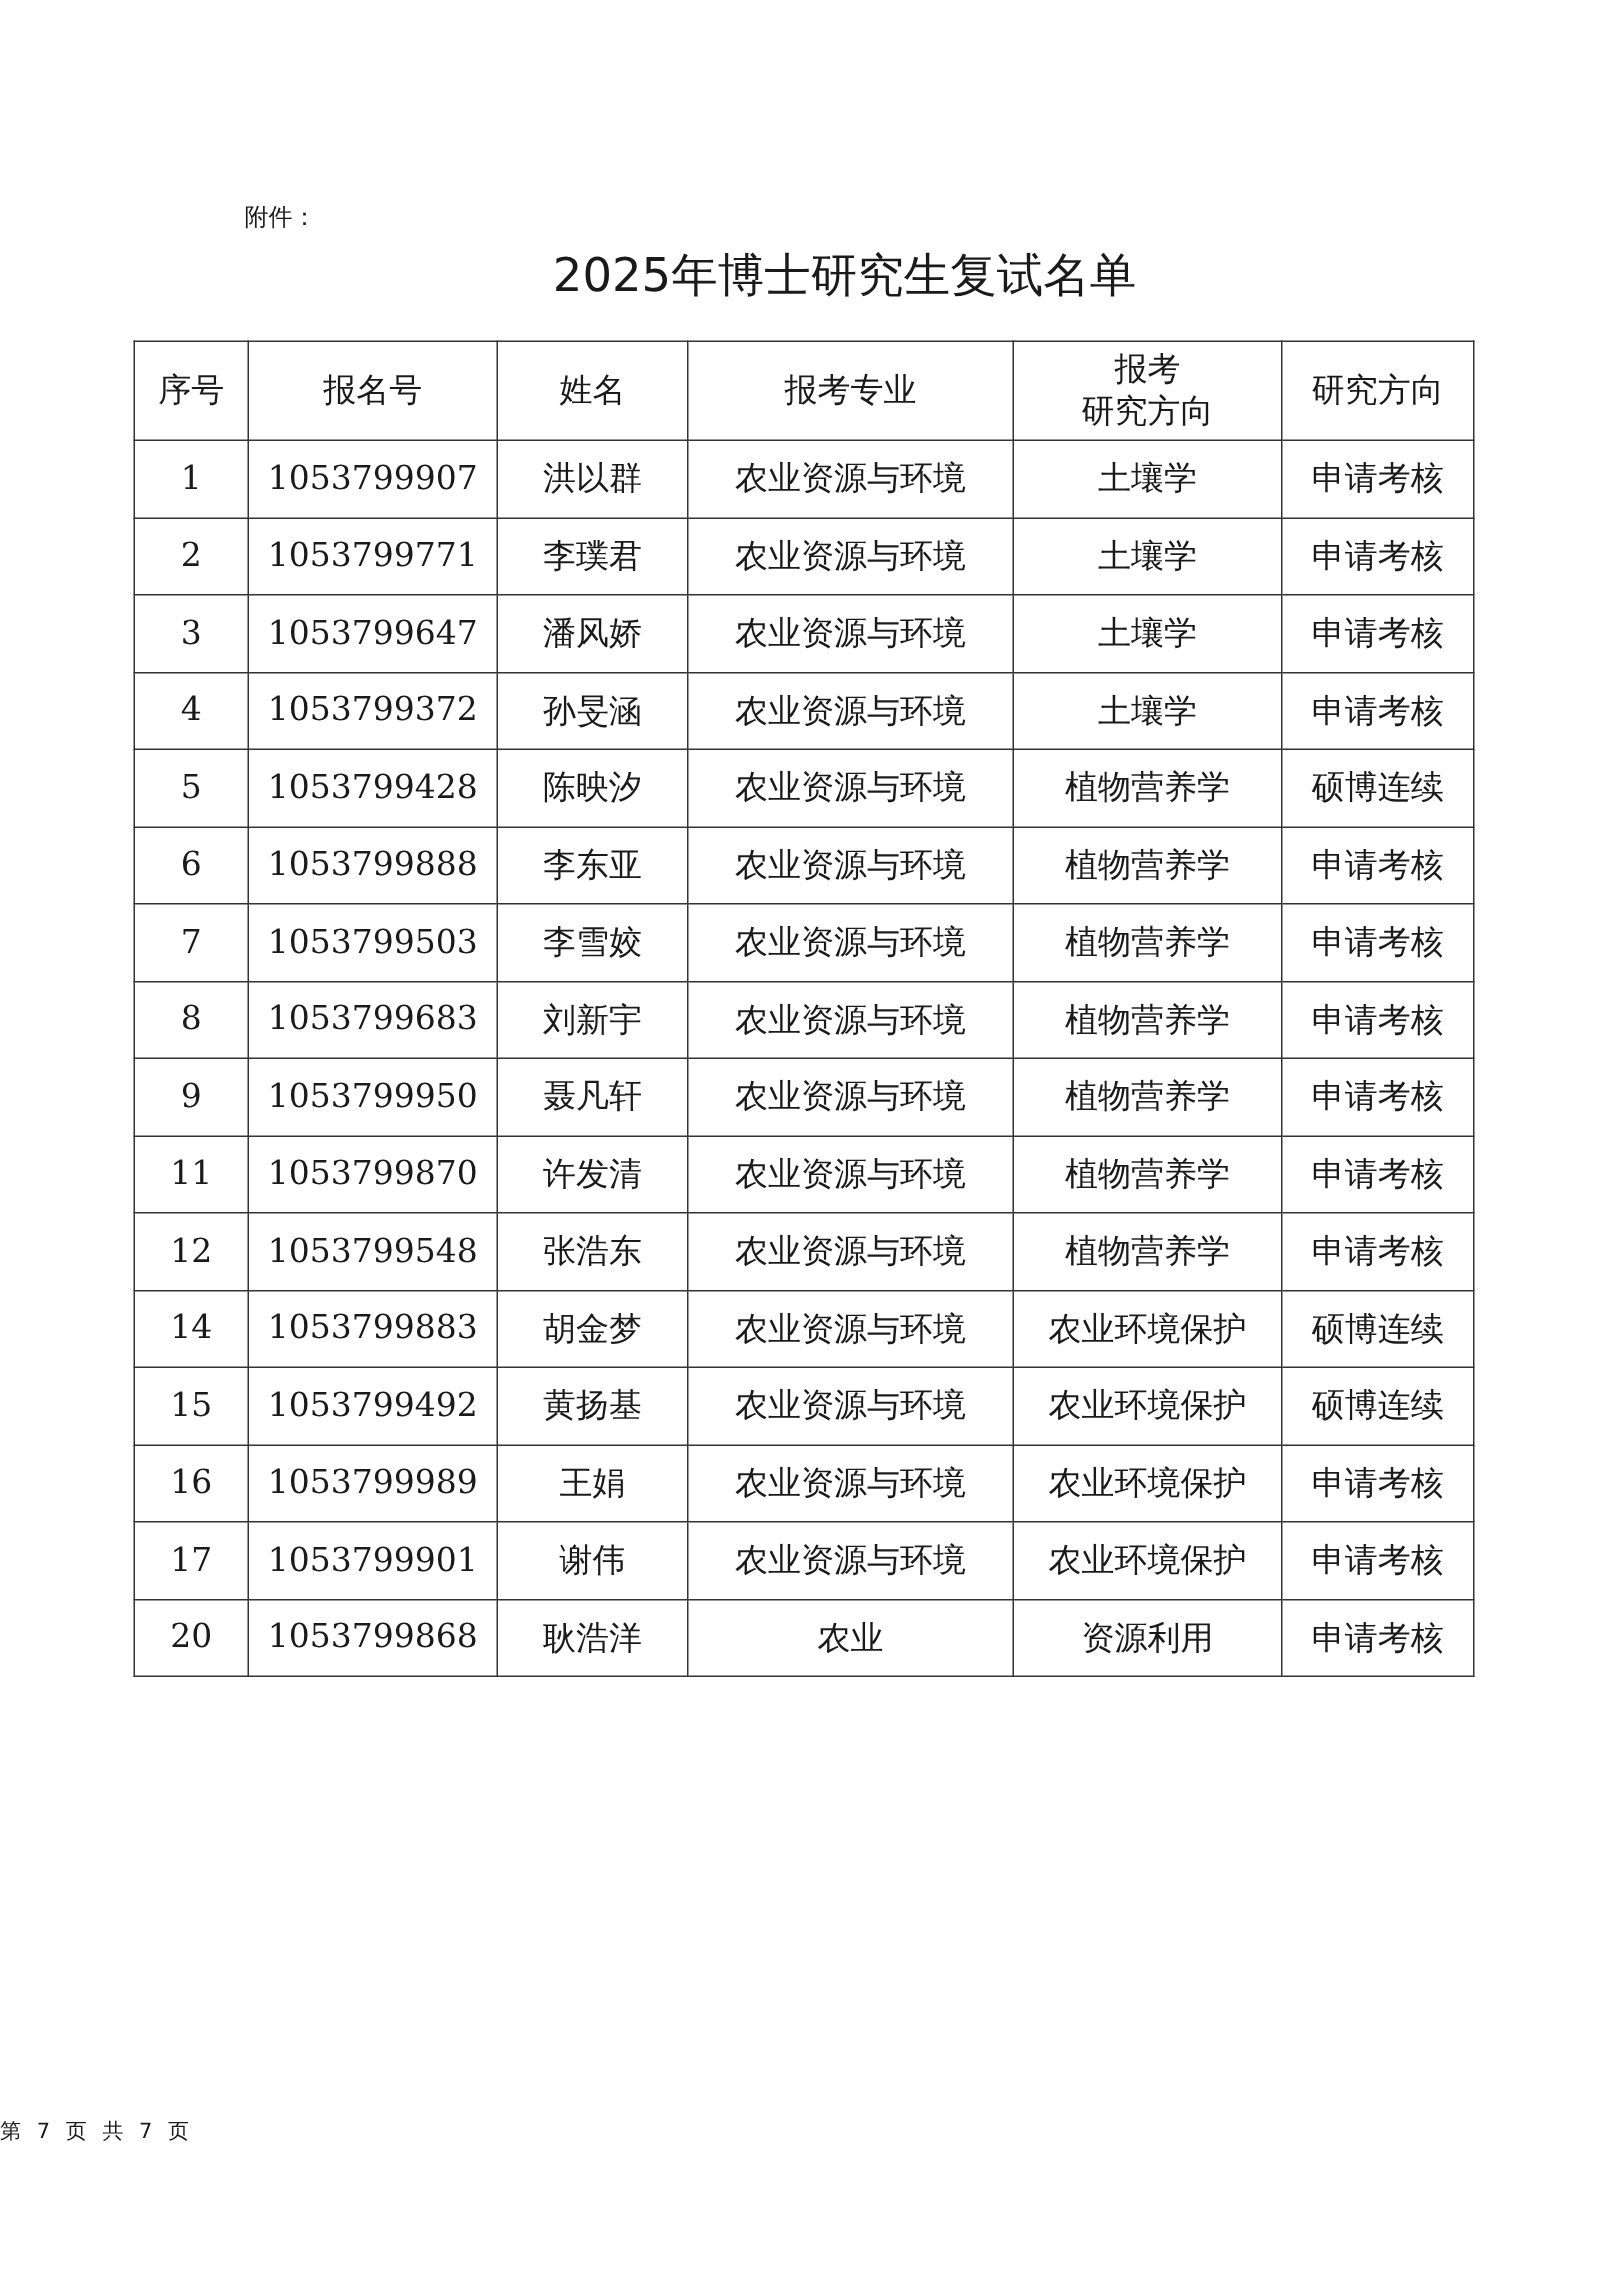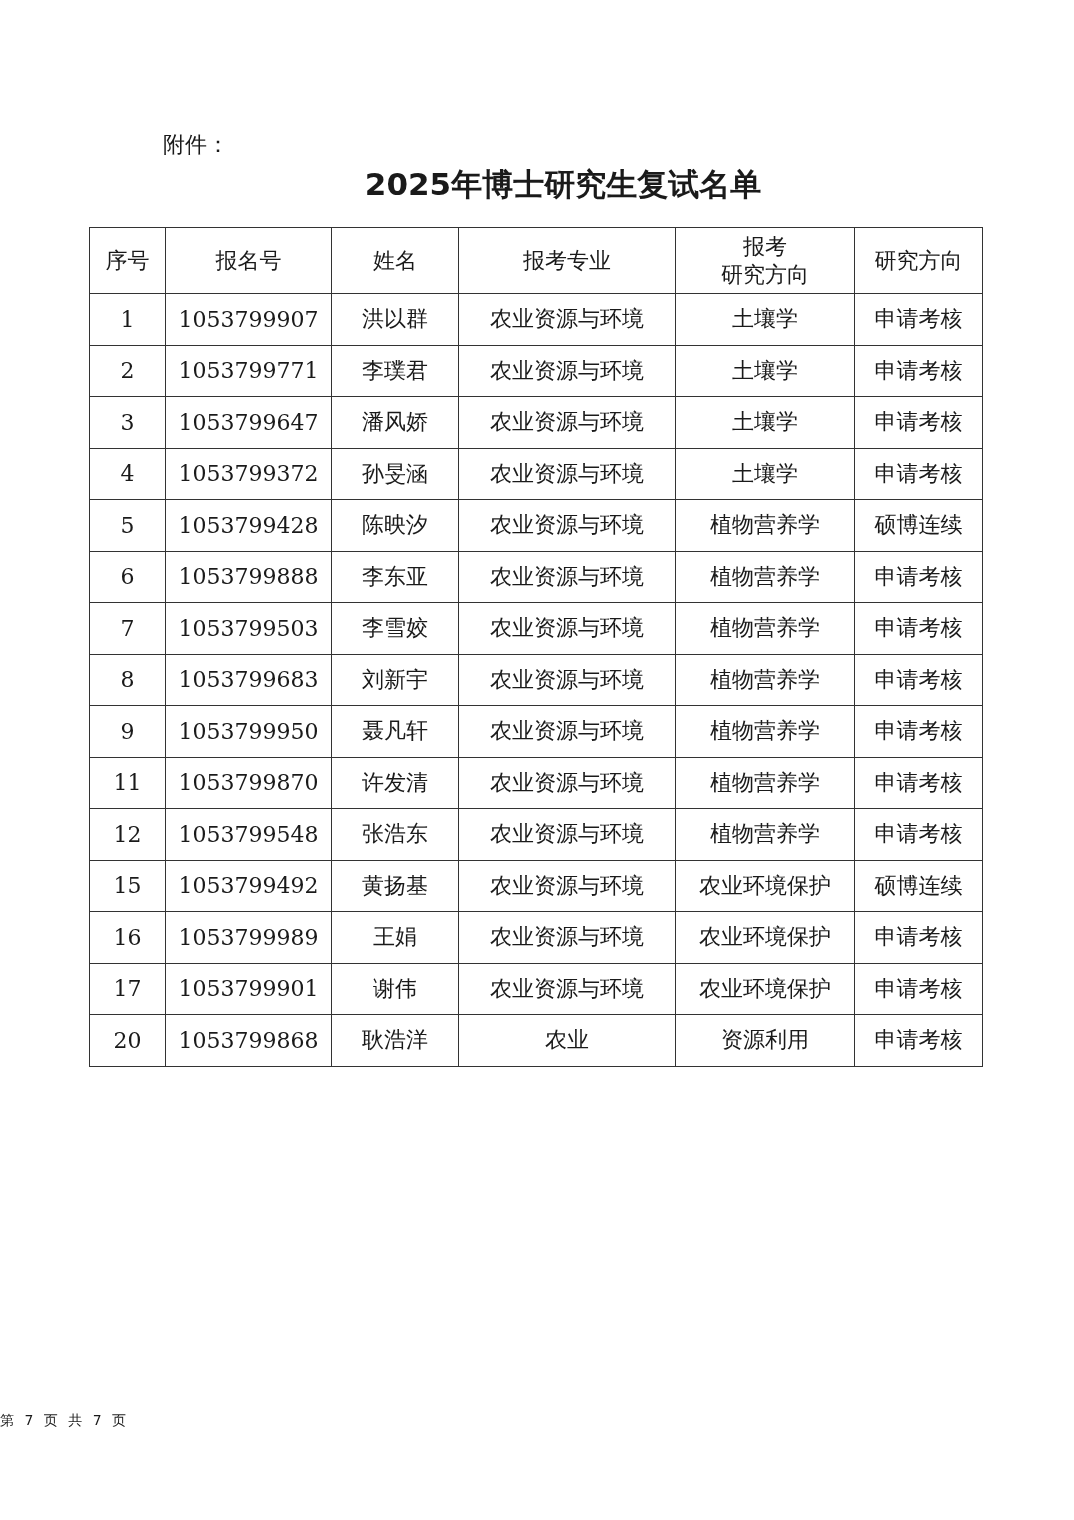--- a/index.html
+++ b/index.html
@@ -1,21 +1,21 @@
 <!DOCTYPE html>
 <html><head>
 <meta charset="utf-8">
 <style>
   html, body { margin: 0; padding: 0; background: #ffffff; }
   body { width: 1074px; height: 1520px; position: relative; overflow: hidden;
          font-family: "DejaVu Serif", "Liberation Serif", serif; color: #1a1a1a; }
-  .attachment { position: absolute; left: 163px; top: 130px; font-size: 22px; line-height: 30px; }
+  .attachment { position: absolute; left: 163px; top: 130px; font-size: 16px; line-height: 30px; }
   .title { position: absolute; left: 0; width: 1074px; top: 162px; text-align: center;
            font-family: "DejaVu Sans", "Liberation Sans", sans-serif; font-size: 31px; line-height: 44px; }
-  .title span { display: inline-block; margin-left: 52px; font-weight: bold; }
+  .title span { display: inline-block; margin-left: 52px; }
   table { position: absolute; left: 89px; top: 227px; border-collapse: collapse; table-layout: fixed; width: 722px; }
   th, td { border: 1.5px solid #333; text-align: center; vertical-align: middle; padding: 0; font-weight: normal; font-size: 22px; }
   th { height: 65px; line-height: 28px; }
   td { height: 50.5px; }
   .c0 { width: 76px; } .c1 { width: 166px; } .c2 { width: 127px; } .c3 { width: 217px; } .c4 { width: 179px; } .c5 { width: 128px; }
   .footer { position: absolute; left: 0; width: 1074px; top: 1412px; text-align: left;
             font-family: "DejaVu Sans", "Liberation Sans", sans-serif; font-size: 14px; word-spacing: 6px; }
 </style>
 </head>
 <body>
@@ -128,20 +128,28 @@
       </tr>
       <tr>
         <td>12</td>
         <td>1053799548</td>
         <td>张浩东</td>
         <td>农业资源与环境</td>
         <td>植物营养学</td>
         <td>申请考核</td>
       </tr>
       <tr>
+        <td>14</td>
+        <td>1053799883</td>
+        <td>胡金梦</td>
+        <td>农业资源与环境</td>
+        <td>农业环境保护</td>
+        <td>硕博连续</td>
+      </tr>
+      <tr>
         <td>15</td>
         <td>1053799492</td>
         <td>黄扬基</td>
         <td>农业资源与环境</td>
         <td>农业环境保护</td>
         <td>硕博连续</td>
       </tr>
       <tr>
         <td>16</td>
         <td>1053799989</td>

